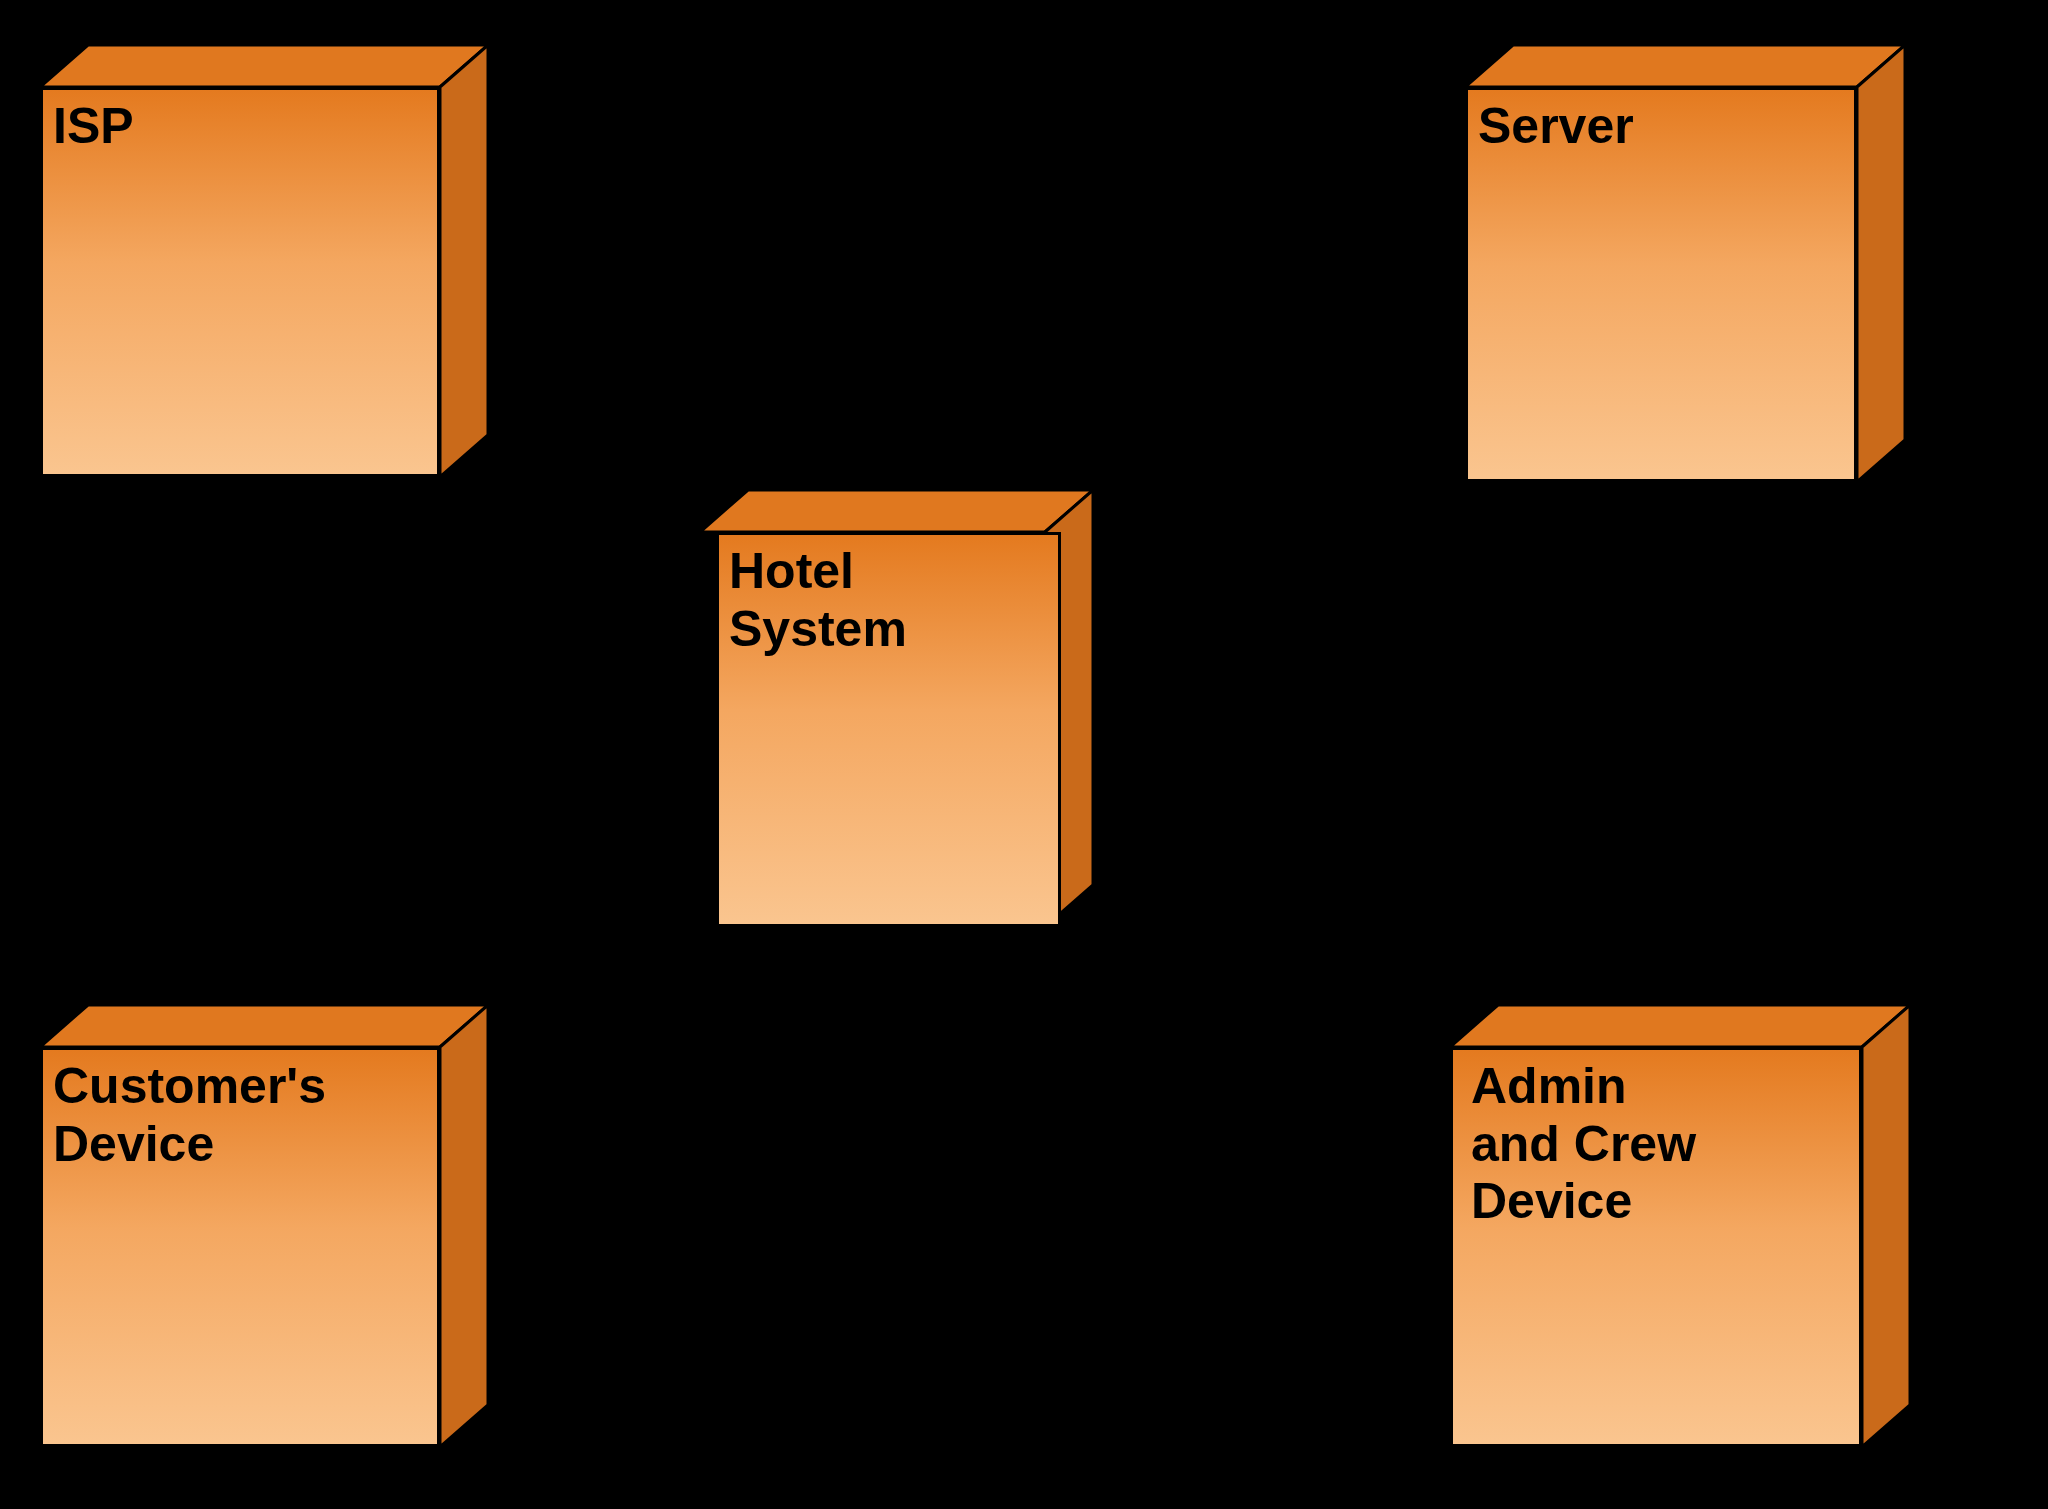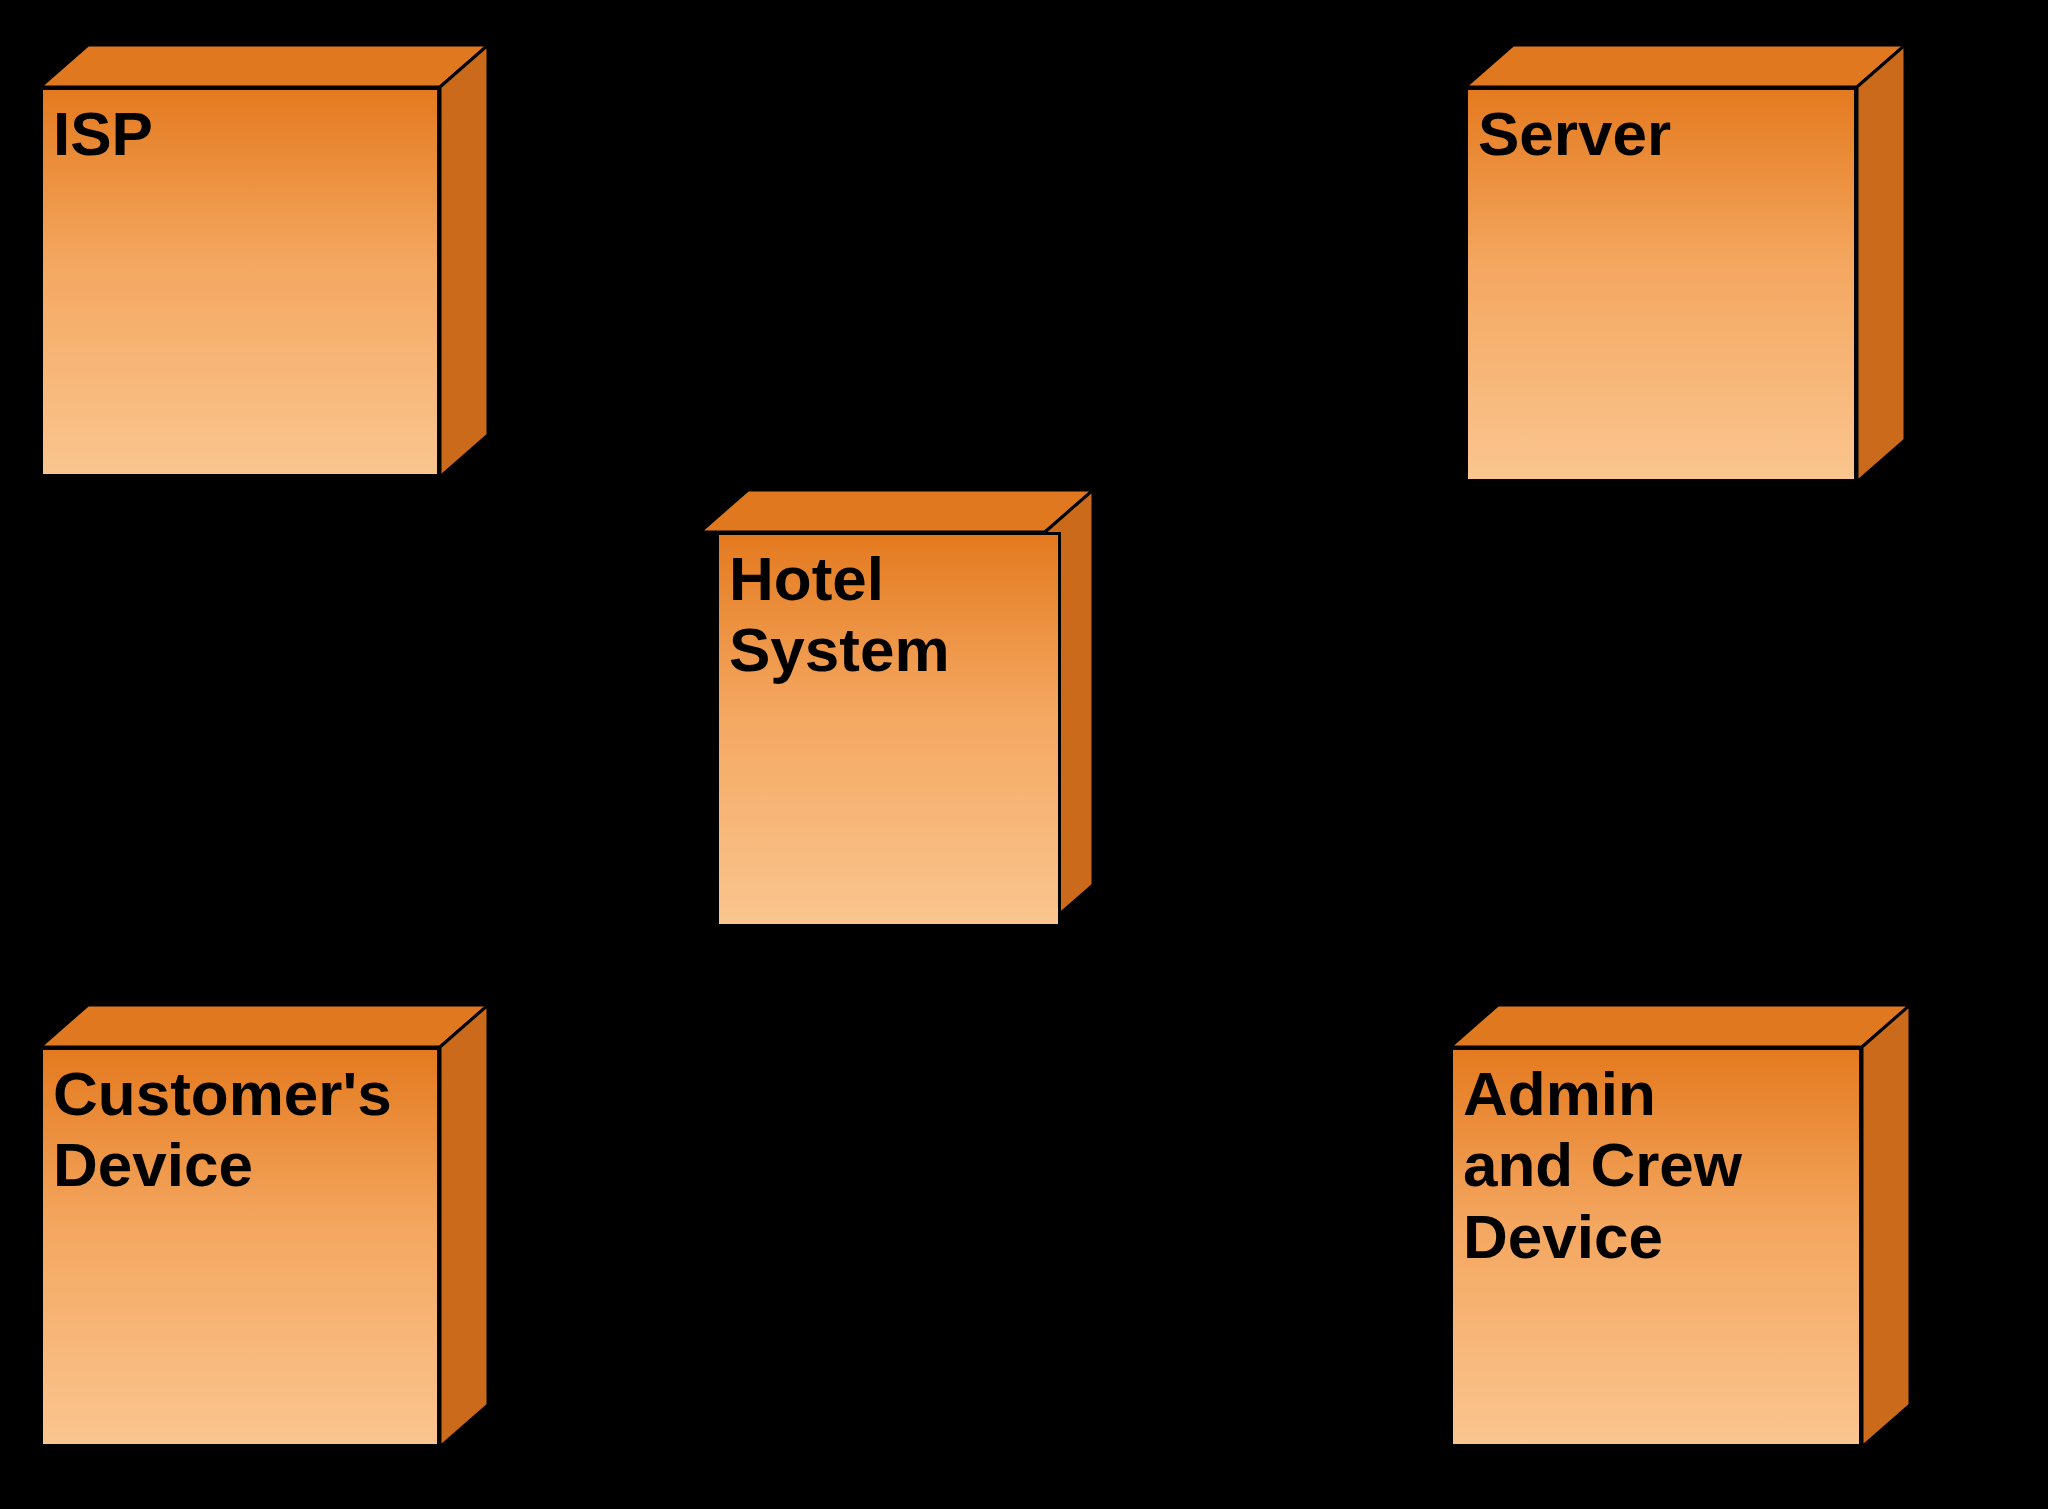--- a/index.html
+++ b/index.html
@@ -23,21 +23,21 @@
     
     .box-front {
       position: absolute;
       border: 3px solid #000000;
       background: linear-gradient(to bottom, #e47a1f 0%, #f4a760 45%, #fac58f 100%);
       padding: 8px 10px;
       z-index: 2;
     }
     
     .label {
-      font-size: 62px;
+      font-size: 50px;
       font-weight: bold;
       color: #000000;
       line-height: 1.15;
       position: relative;
       z-index: 3;
     }
   </style>
 </head>
 <body>
 
@@ -89,17 +89,17 @@
 Device</div>
   </div>
 </div>
 
 <div class="box-3d" style="left:1450px; top:1005px;">
   <svg width="462" height="445" style="position:absolute; top:0; left:0;">
     <polygon points="0,42 48,0 460,0 412,42" fill="#e0781f" stroke="#000000" stroke-width="3"></polygon>
     <polygon points="412,42 460,0 460,400 412,442" fill="#ca6a1a" stroke="#000000" stroke-width="3"></polygon>
   </svg>
   <div class="box-front" style="left:0; top:42px; width:412px; height:400px;">
-    <div class="label" style="white-space:pre-line;">Admin
+    <div class="label" style="white-space:pre-line;margin-left:8px;">Admin
 and Crew
 Device</div>
   </div>
 </div>
 
 </body></html>

